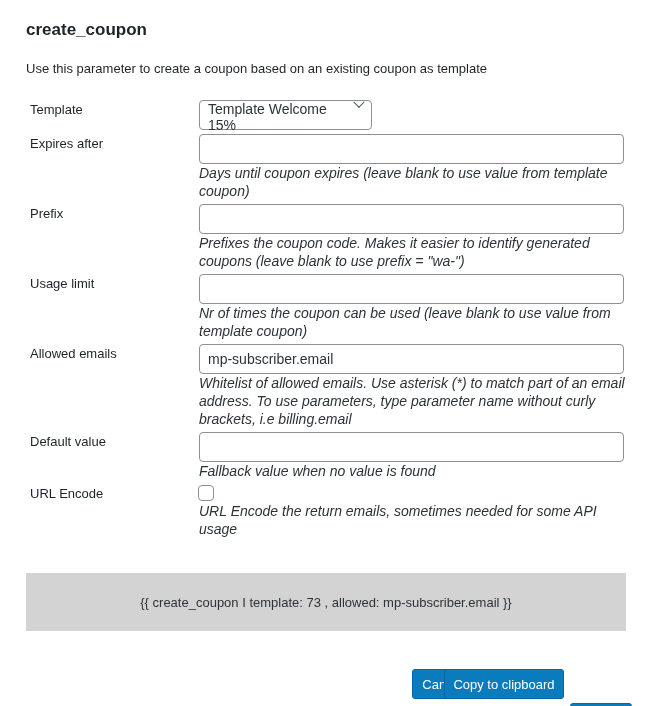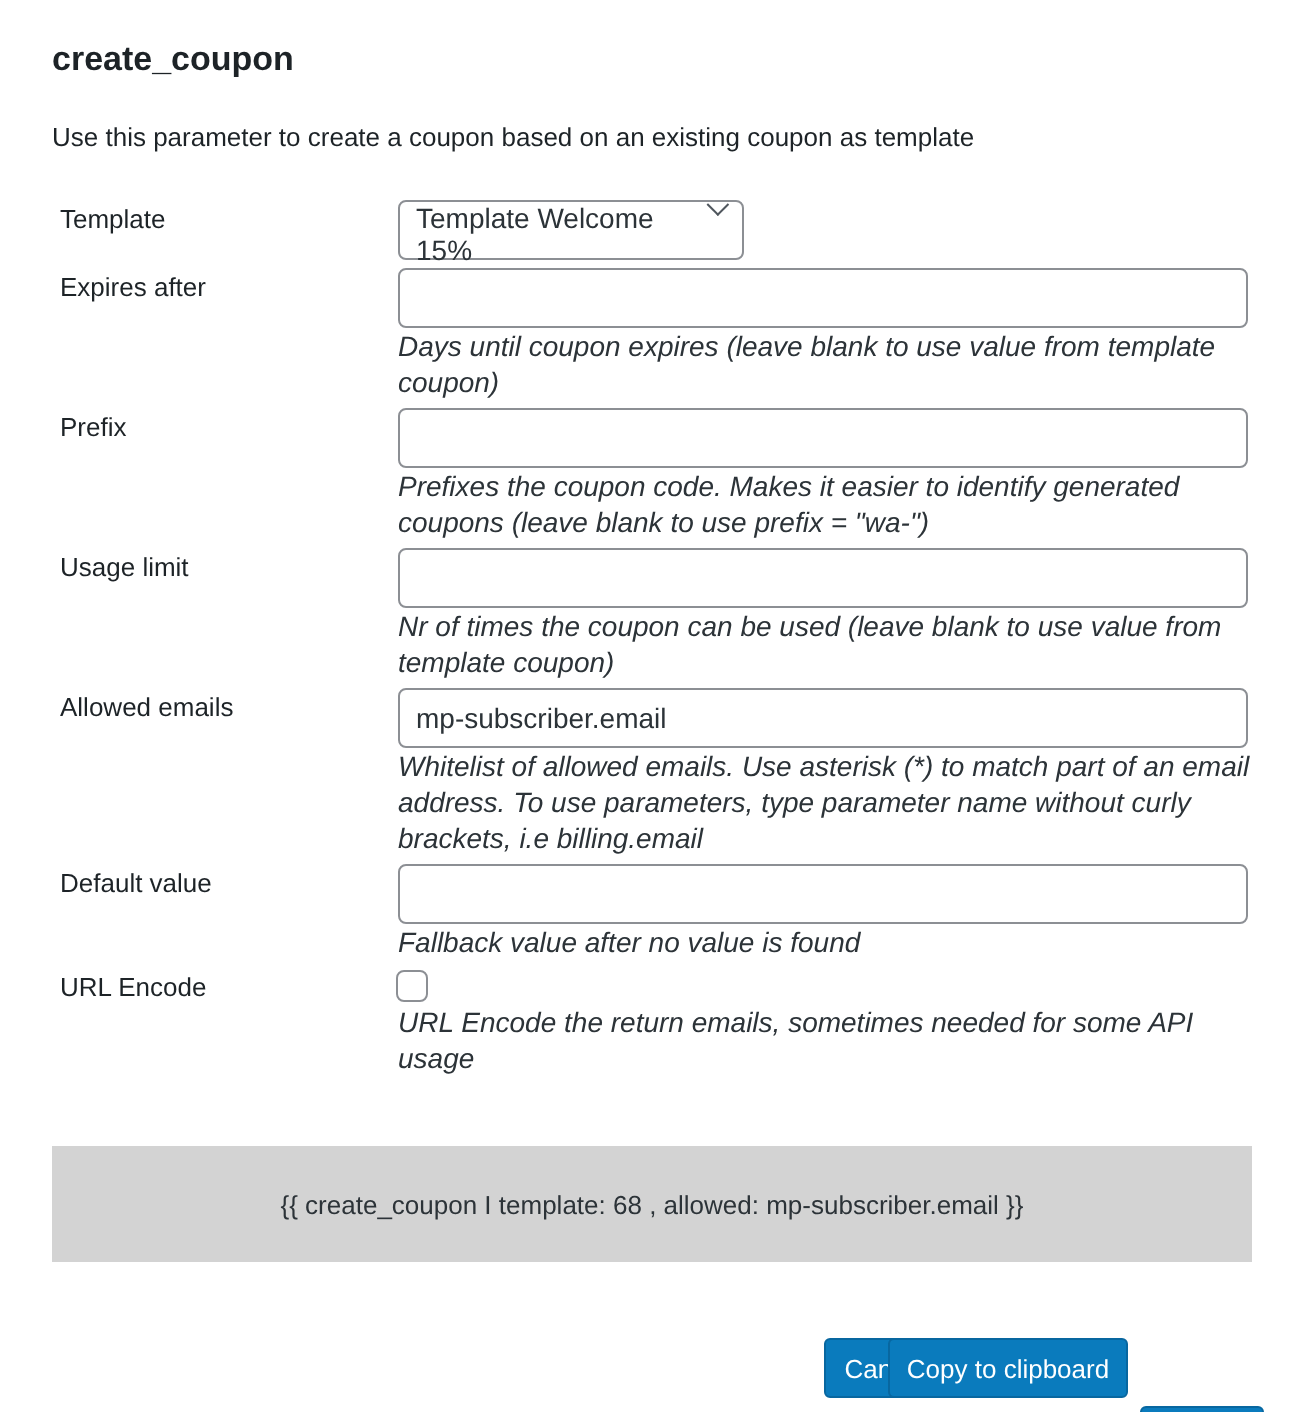--- a/index.html
+++ b/index.html
@@ -48,25 +48,25 @@
 <div class="label" style="top:276px">Usage limit</div>
 <input class="field" style="top: 274px;" type="text" value="">
 <div class="desc" style="top:304px">Nr of times the coupon can be used (leave blank to use value from template coupon)</div>
 
 <div class="label" style="top:346px">Allowed emails</div>
 <input class="field" style="top: 344px;" type="text" value="mp-subscriber.email">
 <div class="desc" style="top:374px">Whitelist of allowed emails. Use asterisk (*) to match part of an email address. To use parameters, type parameter name without curly brackets, i.e billing.email</div>
 
 <div class="label" style="top:434px">Default value</div>
 <input class="field" style="top: 432px;" type="text" value="">
-<div class="desc" style="top:462px">Fallback value after no value is found</div>
+<div class="desc" style="top:462px">Fallback value when no value is found</div>
 
 <div class="label" style="top:486px">URL Encode</div>
 <div class="checkbox"></div>
 <div class="desc" style="top:502px">URL Encode the return emails, sometimes needed for some API usage</div>
 
 <div class="preview">
-  <span>{{ create_coupon I template: 68 , allowed: mp-subscriber.email }}</span>
+  <span>{{ create_coupon I template: 73 , allowed: mp-subscriber.email }}</span>
 </div>
 
 <button class="btn" style="left:380px; width:61px;margin-left:32px;">Cancel</button>
 <button class="btn" style="left:444px; width:120px;">Copy to clipboard</button>
 <button class="btn" style="left:570px; width:62px;margin-top:34px;">Insert</button>
 
 </body></html>

